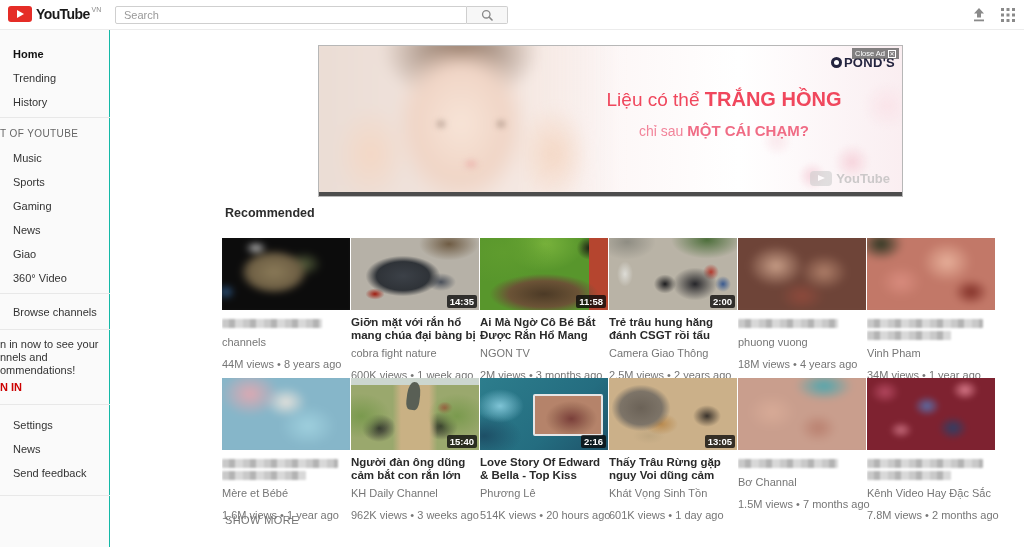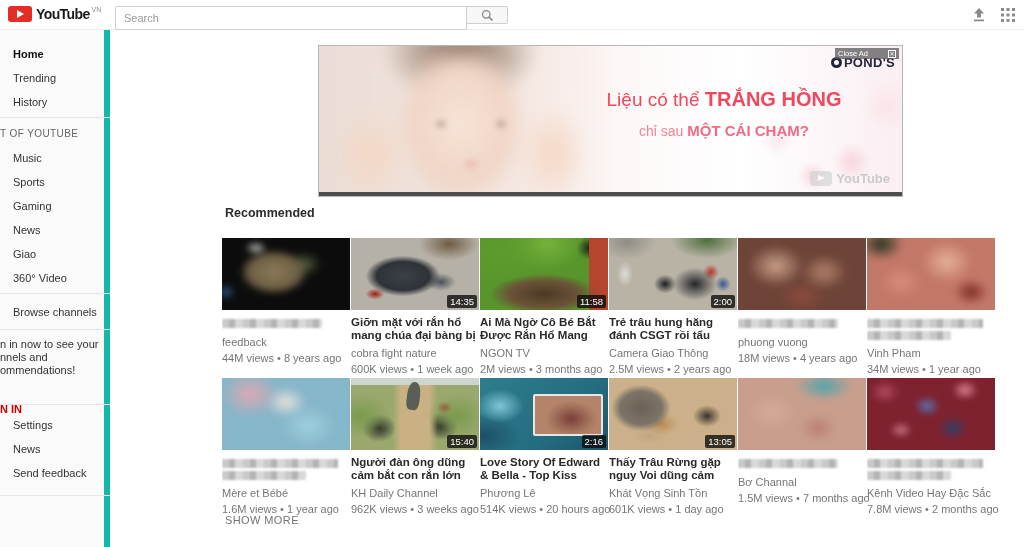--- a/index.html
+++ b/index.html
@@ -8,42 +8,42 @@
 
   
   .topbar { position:absolute; left:0; top:0; width:1024px; height:30px; background:#fff;
     border-bottom:1px solid #ececec; z-index:20; }
   .logo { position:absolute; left:8px; top:6px; display:flex; align-items:center; cursor:pointer; }
   .logo-box { width:24px; height:16px; background:#e52d27; border-radius:3px; position:relative; }
   .logo-box::after { content:""; position:absolute; left:9px; top:4px; border-left:7px solid #fff;
     border-top:4px solid transparent; border-bottom:4px solid transparent; }
   .logo-text { font-size:14px; font-weight:bold; color:#1a1a1a; letter-spacing:-0.6px; margin-left:4px; }
   .logo-sup { font-size:7px; color:#8a8a8a; margin-left:2px; position:relative; top:-5px; }
-  .search-input { position:absolute; left:115px; top:6px; width:352px; height:24px;
+  .search-input { position:absolute; left:115px; top:6px; width:352px; height:18px;
     border:1px solid #cfcfcf; border-radius:2px 0 0 2px; padding:0 8px; font-size:11px; color:#333;
     font-family:inherit; outline:none; }
   .search-input::placeholder { color:#999; }
   .search-btn { position:absolute; left:467px; top:6px; width:41px; height:18px;
     background:#f7f7f7; border:1px solid #cfcfcf; border-left:none; border-radius:0 2px 2px 0;
     display:flex; align-items:center; justify-content:center; cursor:pointer; }
   .hicon { position:absolute; top:8px; width:16px; height:14px; color:#757575; cursor:pointer; }
 
   
   .sidebar { position:absolute; left:0; top:30px; width:110px; height:517px; background:#fafafa;
-    border-right:6px solid #14b8a6; }
+    border-right:1px solid #14b8a6; }
   .nav-group { position:absolute; left:0; width:110px; }
   .nav-item { height:24px; line-height:24px; padding-left:13px; font-size:11px; color:#333;
     cursor:pointer; white-space:nowrap; overflow:hidden; }
   .nav-item.active { font-weight:bold; color:#111; }
   .sb-divider { position:absolute; left:0; width:110px; border-top:1px solid #e8e8e8; }
   .sb-header { position:absolute; left:0; width:110px; font-size:10px; color:#666;
     letter-spacing:0.4px; white-space:nowrap; overflow:hidden; }
   .promo-line { font-size:11px; color:#333; line-height:13px; white-space:nowrap; overflow:hidden; }
   .sign-in { position:absolute; left:0; font-size:11px; font-weight:bold; color:#cc0000;
-    cursor:pointer; white-space:nowrap;margin-top:22px; }
+    cursor:pointer; white-space:nowrap; }
   .foot-line { font-size:10px; color:#666; line-height:12.5px; word-spacing:4px;
     white-space:nowrap; overflow:hidden; cursor:pointer; }
 
   
   .ad { position:absolute; left:318px; top:45px; width:585px; height:152px;
     border:1px solid #b7b7b7; overflow:hidden; cursor:pointer;
     background:linear-gradient(90deg,#f1e3dd 0%,#fcf5f5 45%,#ffffff 72%,#faeef1 100%); }
   .ad-photo { position:absolute; left:-10px; top:-10px; width:310px; height:172px; filter:blur(6px);
     background:
       radial-gradient(52px 70px at 62px 118px,#f4d7c4 0%,rgba(244,215,196,0) 70%),
@@ -61,21 +61,21 @@
       radial-gradient(26px 26px at 280px 116px,rgba(243,187,200,.55) 0%,rgba(243,187,200,0) 70%),
       radial-gradient(20px 20px at 240px 130px,rgba(240,170,188,.45) 0%,rgba(240,170,188,0) 70%),
       radial-gradient(34px 34px at 315px 60px,rgba(250,225,231,.8) 0%,rgba(250,225,231,0) 70%),
       radial-gradient(22px 22px at 205px 95px,rgba(244,196,207,.35) 0%,rgba(244,196,207,0) 70%); }
   .ad-textblock { position:absolute; left:250px; top:42px; width:310px; text-align:center; }
   .ad-line1 { font-size:19px; color:#f0475d; }
   .ad-line1 b { font-size:20px; }
   .ad-line2 { margin-top:11px; font-size:14px; color:#f2849a; }
   .ad-line2 b { font-size:15px; color:#f06c85; }
   .ad-close { position:absolute; top:2px; right:3px; background:rgba(90,90,90,.75); color:#fff;
-    font-size:7.5px; padding:1px 3px; display:flex; align-items:center; gap:20px; cursor:pointer;
+    font-size:7.5px; padding:1px 3px; display:flex; align-items:center; gap:3px; cursor:pointer;
     z-index:3; }
   .ad-close .x { display:inline-block; width:8px; height:8px; border:1px solid #fff; font-size:6px;
     line-height:7px; text-align:center; }
   .ponds { position:absolute; top:9px; right:7px; display:flex; align-items:center; gap:2px;
     z-index:2; }
   .ponds-circle { width:11px; height:11px; border-radius:50%; background:#24243f; position:relative; }
   .ponds-circle::after { content:""; position:absolute; left:3px; top:3px; width:5px; height:5px;
     border-radius:50%; background:#fff; }
   .ponds-text { font-size:13px; font-weight:bold; color:#24243f; letter-spacing:0.3px; }
   .ad-watermark { position:absolute; right:12px; bottom:10px; display:flex; align-items:center;
@@ -90,28 +90,28 @@
   
   .section-title { position:absolute; left:225px; top:206px; font-size:12.5px; font-weight:bold;
     color:#2c2c2c; }
   .vrow { position:absolute; left:222px; display:grid; grid-template-columns:repeat(6,129px); }
   #row1 { top:238px; } #row2 { top:378px; }
   .card { width:129px; }
   .thumb { width:128px; height:72px; position:relative; background:#999; overflow:hidden;
     cursor:pointer; }
   .thumb .px { position:absolute; inset:-6px; }
   .dur { position:absolute; right:2px; bottom:2px; background:rgba(10,10,10,.78); color:#fff;
-    font-size:9.5px; font-weight:normal; padding:1px 3px; border-radius:2px; z-index:2; }
+    font-size:9.5px; font-weight:bold; padding:1px 3px; border-radius:2px; z-index:2; }
   .vtitle { margin-top:6px; width:126px; font-size:11.5px; font-weight:bold; color:#2a2a2a;
     line-height:13px; max-height:26px; overflow:hidden; cursor:pointer; }
   .blurline { height:9px; border-radius:1px; margin:3px 0; filter:blur(1px);
     background:repeating-linear-gradient(90deg,#c9c9c9 0 7px,#b3b3b3 7px 13px,#d8d8d8 13px 21px); }
   .vchan { margin-top:5px; font-size:11px; color:#767676; cursor:pointer; white-space:nowrap;
     overflow:hidden; width:126px; }
-  .vmeta { margin-top:4px; font-size:11px; color:#767676; white-space:nowrap; }
+  .vmeta { margin-top:10px; font-size:11px; color:#767676; white-space:nowrap; }
   .show-more { position:absolute; left:225px; top:514px; font-size:11px; color:#737373;
     letter-spacing:0.4px; cursor:pointer; }
 
   
   .t1 .px { filter:blur(3px); background:
     radial-gradient(46px 30px at 58px 40px,#8a7a58 0%,#6e5f44 55%,rgba(0,0,0,0) 75%),
     radial-gradient(26px 18px at 88px 32px,#55603c 0%,rgba(0,0,0,0) 70%),
     radial-gradient(14px 8px at 40px 16px,#d8d8d8 0%,rgba(0,0,0,0) 80%),
     radial-gradient(12px 10px at 10px 60px,#2e5a8a 0%,rgba(0,0,0,0) 80%), #0c0c0c; }
   .t2 .px { background:
@@ -275,21 +275,21 @@
 <div class="section-title">Recommended</div>
 <div class="vrow" id="row1">
     <div class="card">
     <div class="thumb t1">
       <div class="px"></div>
 
     </div>
     <div class="vtitle">
         <div class="blurline" style="width: 100px;"></div>
       </div>
-    <div class="vchan">feedback</div>
+    <div class="vchan">channels</div>
     <div class="vmeta">44M views • 8 years ago</div>
   </div>
     <div class="card">
     <div class="thumb t2">
       <div class="px"></div>
       <span class="dur">14:35</span>
     </div>
     <div class="vtitle">Giỡn mặt với rắn hổ mang chúa đại bàng bị quấn cho</div>
     <div class="vchan">cobra fight nature</div>
     <div class="vmeta">600K views • 1 week ago</div>

